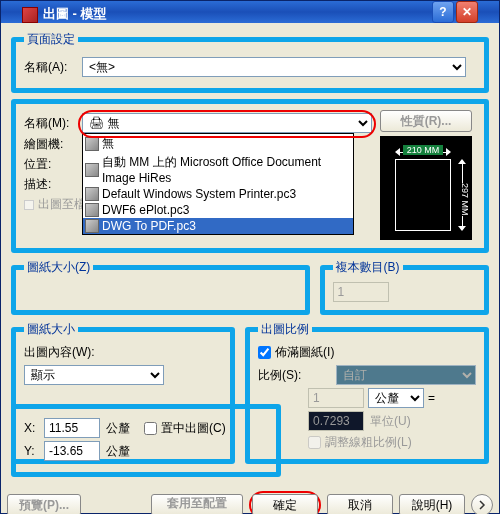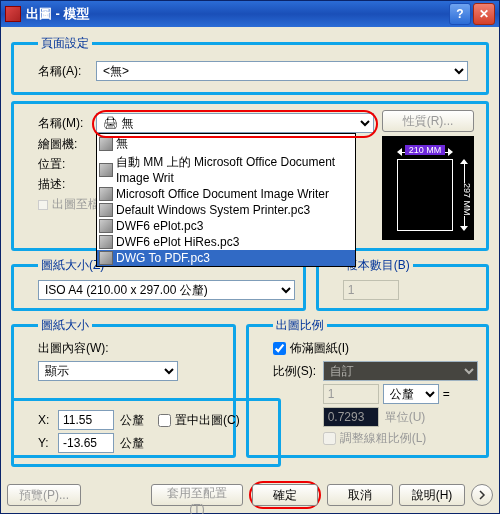--- a/index.html
+++ b/index.html
@@ -1,45 +1,45 @@
 <!DOCTYPE html>
 <html><head>
 <meta charset="utf-8">
 <style>
   * { box-sizing: border-box; margin: 0; padding: 0; }
   body { font-family: "Microsoft Sans Serif", Tahoma, sans-serif; font-size: 12px; background: #fff; }
   .window { width: 500px; height: 514px; border: 1px solid #0a246a; background: #ece9d8; display: flex; flex-direction: column; }
-  .titlebar { height: 28px; background: linear-gradient(to bottom, #2b6cd6, #1a4fb8, #2b6cd6); color: #fff; display: flex; align-items: center; padding: 0 4px; }
+  .titlebar { height: 28px; background: linear-gradient(to bottom, #2b6cd6, #1a4fb8, #2b6cd6); color: #fff; display: flex; align-items: flex-end; padding: 0 21px; }
   .titlebar-icon { width: 16px; height: 16px; background: linear-gradient(135deg,#d44,#a22); border:1px solid #800; margin-right: 5px; display: inline-block; }
   .titlebar-title { flex: 1; font-weight: bold; font-size: 13px; }
   .titlebar-btn { width: 22px; height: 22px; background: linear-gradient(to bottom, #6fa3f0, #2b6cd6); border:1px solid #1a4fb8; color:#fff; display:flex; align-items:center; justify-content:center; margin-left:2px; font-weight:bold; cursor:pointer; border-radius:3px; font-size:12px; }
   .titlebar-btn.close { background: linear-gradient(to bottom, #f08070, #d4402a); border-color:#a02810; }
   .content { flex:1; padding:8px 10px 4px 10px; }
-  fieldset { border:3px solid #0ea5e9; border-radius:3px; padding:6px 8px 8px 24px; margin-bottom:6px; }
+  fieldset { border:5px solid #0ea5e9; border-radius:3px; padding:6px 8px 8px 8px; margin-bottom:6px; }
   legend { color:#003399; padding:0 3px; font-size:12px; }
   .row { display:flex; align-items:center; margin:3px 0; }
   .lab { width:58px; }
   select, input[type=text] { font-family:inherit; font-size:12px; border:1px solid #7f9db9; background:#fff; height:20px; padding:1px 2px; }
   input[type=text] { padding:1px 4px; }
   .btn { height:22px; background:linear-gradient(to bottom,#fff,#ece9d8); border:1px solid #888; border-radius:3px; padding:0 8px; cursor:pointer; font-family:inherit; font-size:12px; }
-  .btn:disabled { color:#999; cursor:default; }
+  .btn:disabled { color:#999; cursor:default;font-weight:bold; }
   .select-wide { flex:1; }
   .dropdown-open { position:relative; }
   .dropdown-list { position:absolute; top:20px; left:0; right:18px; background:#fff; border:1px solid #000; z-index:10; }
   .dropdown-item { display:flex; align-items:center; padding:1px 2px; cursor:default; }
   .dropdown-item.selected { background:#316ac5; color:#fff; }
   .dd-icon { width:14px; height:14px; background:linear-gradient(135deg,#ccc,#888); border:1px solid #666; margin-right:3px; flex-shrink:0; }
   .preview-box { width:92px; height:104px; background:#000; color:#fff; position:relative; border:1px solid #000; margin-top:4px; }
   .preview-page { position:absolute; top:22px; left:14px; width:56px; height:72px; border:1px solid #fff; }
   .arrow-h { position:absolute; top:10px; left:14px; width:56px; height:10px; display:flex; align-items:center; }
   .arrow-h::before,.arrow-h::after { content:""; width:0;height:0;border-top:4px solid transparent;border-bottom:4px solid transparent; }
   .arrow-h::before { border-right:5px solid #fff; }
   .arrow-h::after { border-left:5px solid #fff; }
   .arrow-h-line { flex:1; height:1px; background:#fff; }
-  .arrow-h-label { position:absolute; top:-2px; left:0; right:0; text-align:center; font-size:9px; background:#6d28d9; padding:0 2px; width:40px; margin:0 auto; }
+  .arrow-h-label { position:absolute; top:-2px; left:0; right:0; text-align:center; font-size:9px; background:#15803d; padding:0 2px; width:40px; margin:0 auto; }
   .arrow-v { position:absolute; top:22px; right:4px; width:10px; height:72px; display:flex; flex-direction:column; align-items:center; }
   .arrow-v::before,.arrow-v::after { content:""; width:0;height:0;border-left:4px solid transparent;border-right:4px solid transparent; }
   .arrow-v::before { border-bottom:5px solid #fff; }
   .arrow-v::after { border-top:5px solid #fff; }
   .arrow-v-line { flex:1; width:1px; background:#fff; }
   .arrow-v-label { position:absolute; right:-3px; top:24px; font-size:9px; writing-mode:vertical-rl; background:#000; }
   .cols { display:flex; gap:10px; }
   .short-select { width:100%; }
   .unit { margin-left:6px; }
   .oval-red { border:2px solid #e00; border-radius:14px; padding:1px; display:inline-block; }
@@ -85,37 +85,29 @@
               <select style="width:100%;">
                 <option>🖨 <span>無</span></option>
               </select>
               <div class="dropdown-list">
                 <div class="dropdown-item">
                     <span class="dd-icon"></span>
                     <span>無</span>
                   </div>
                 <div class="dropdown-item">
                     <span class="dd-icon"></span>
-                    <span>自動 MM 上的 Microsoft Office Document Image Writ</span>
-                  </div>
-                <div class="dropdown-item">
-                    <span class="dd-icon"></span>
-                    <span>Microsoft Office Document Image Writer</span>
+                    <span>自動 MM 上的 Microsoft Office Document Image HiRes</span>
                   </div>
                 <div class="dropdown-item">
                     <span class="dd-icon"></span>
                     <span>Default Windows System Printer.pc3</span>
                   </div>
                 <div class="dropdown-item">
                     <span class="dd-icon"></span>
                     <span>DWF6 ePlot.pc3</span>
-                  </div>
-                <div class="dropdown-item">
-                    <span class="dd-icon"></span>
-                    <span>DWF6 ePlot HiRes.pc3</span>
                   </div>
                 <div class="dropdown-item selected">
                     <span class="dd-icon"></span>
                     <span>DWG To PDF.pc3</span>
                   </div>
               </div>
               <div class="highlight-wrap"></div>
             </div>
           </div>
           <div class="row">
@@ -145,23 +137,20 @@
                 <div class="arrow-v-label">297 MM</div>
               </div>
           </div>
         </div>
       </div>
     </fieldset>
 
     <div class="cols">
       <fieldset style="flex:1.9;">
         <legend>圖紙大小(Z)</legend>
-        <select class="short-select">
-          <option>ISO A4 (210.00 x 297.00 公釐)</option>
-        </select>
       </fieldset>
       <fieldset style="flex:1;">
         <legend>複本數目(B)</legend>
         <input type="text" class="small-input disabled-text" disabled="" style="background: rgb(236, 233, 216); border-color: rgb(192, 192, 176);" value="1">
       </fieldset>
     </div>
 
     <div class="cols">
       <fieldset style="flex:1;">
         <legend>圖紙大小</legend>
@@ -171,21 +160,21 @@
         </select>
       </fieldset>
       <fieldset style="flex:1.1;">
         <legend>出圖比例</legend>
         <div class="checkbox-row" style="margin-bottom:4px;">
           <input type="checkbox" checked="" style="">
           <span>佈滿圖紙(I)</span>
         </div>
         <div class="row">
           <span style="width:50px;">比例(S):</span>
-          <select style="flex:1;background:#000000;color:#999;" disabled=""><option>自訂</option></select>
+          <select style="flex:1;background:#0c4a6e;color:#999;margin-left:28px;" disabled=""><option>自訂</option></select>
         </div>
         <div class="row" style="padding-left:50px;">
           <input type="text" class="small-input disabled-text" disabled="" style="background: rgb(236, 233, 216); border-color: rgb(192, 192, 176);" value="1">
           <select style="width:56px;margin-left:4px;"><option>公釐</option></select>
           <span style="margin-left:4px;">=</span>
         </div>
         <div class="row" style="padding-left:50px;">
           <input type="text" class="small-input disabled-text" disabled="" style="background: #0f172a; border-color: rgb(192, 192, 176);" value="0.7293">
           <span class="unit disabled-text">單位(U)</span>
         </div>

